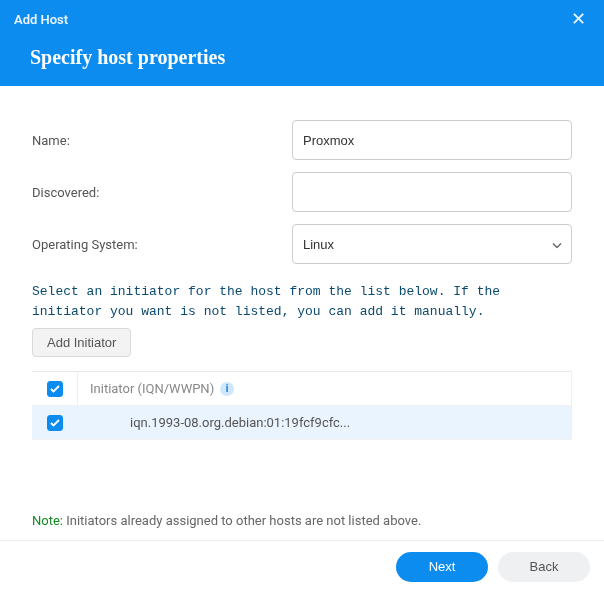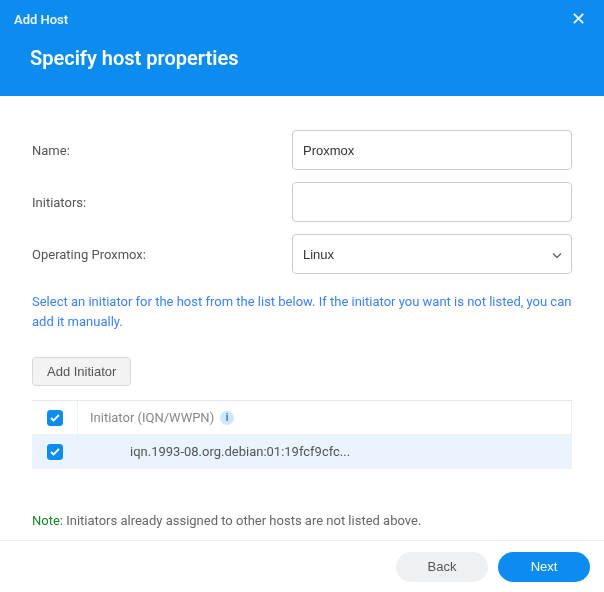--- a/index.html
+++ b/index.html
@@ -10,21 +10,21 @@
     background: #fff;
     width: 604px;
     height: 592px;
     overflow: hidden;
     position: relative;
   }
   .header {
     background: #0d8cf0;
     color: #fff;
     padding: 0;
-    height: 96px;
+    height: 86px;
   }
   .titlebar {
     display: flex;
     align-items: center;
     justify-content: space-between;
     padding: 8px 14px 0 14px;
     height: 30px;
   }
   .window-title {
     font-size: 13px;
@@ -37,20 +37,21 @@
     color: #e8f3fe;
     cursor: pointer;
     line-height: 1;
     padding: 2px 4px;
   }
   .heading {
     padding: 16px 22px 20px 30px;
     font-size: 20px;
     font-weight: 600;
     color: #fff;
+    font-family: Liberation Serif, serif;
   }
   .content {
     padding: 34px 32px 0 32px;
   }
   .form-row {
     display: flex;
     align-items: center;
     margin-bottom: 12px;
   }
   .form-label {
@@ -76,24 +77,25 @@
   .select-caret {
     position: absolute;
     right: 10px;
     top: 50%;
     transform: translateY(-50%);
     pointer-events: none;
   }
   .instructions {
     margin-top: 18px;
     line-height: 1.5;
-    color: #3b82f6;
+    color: #0c4a6e;
+    font-family: Liberation Mono, monospace;
   }
   .add-initiator-btn {
-    margin-top: 26px;
+    margin-top: 7px;
     display: inline-block;
     background: #f3f3f3;
     border: 1px solid #d9d9d9;
     color: #555;
     padding: 6px 14px;
     border-radius: 4px;
     font-size: 13px;
     cursor: pointer;
   }
   .table {
@@ -224,26 +226,26 @@
 </div>
 
 <div class="content">
 
   <div class="form-row">
     <div class="form-label">Name:</div>
     <input class="form-input" type="text" value="Proxmox" style="">
   </div>
 
   <div class="form-row">
-    <div class="form-label">Initiators:</div>
+    <div class="form-label">Discovered:</div>
     <input class="form-input" type="text" value="" style="">
   </div>
 
   <div class="form-row">
-    <div class="form-label">Operating Proxmox:</div>
+    <div class="form-label">Operating System:</div>
     <div class="select-wrap">
       <input class="form-input" type="text" readonly="" value="Linux" style="">
       <span class="select-caret">
         <svg width="10" height="6" viewBox="0 0 10 6">
             <path d="M1 1 L5 5 L9 1" fill="none" stroke="#666" stroke-width="1.4"></path>
           </svg>
       </span>
     </div>
   </div>
 
@@ -281,15 +283,15 @@
   </div>
 
 </div>
 
 <div class="note">
   <span class="note-label">Note:</span>
   <span>Initiators already assigned to other hosts are not listed above.</span>
 </div>
 
 <div class="footer">
+  <button class="btn btn-primary">Next</button>
   <button class="btn btn-secondary">Back</button>
-  <button class="btn btn-primary">Next</button>
 </div>
 
 </body></html>

